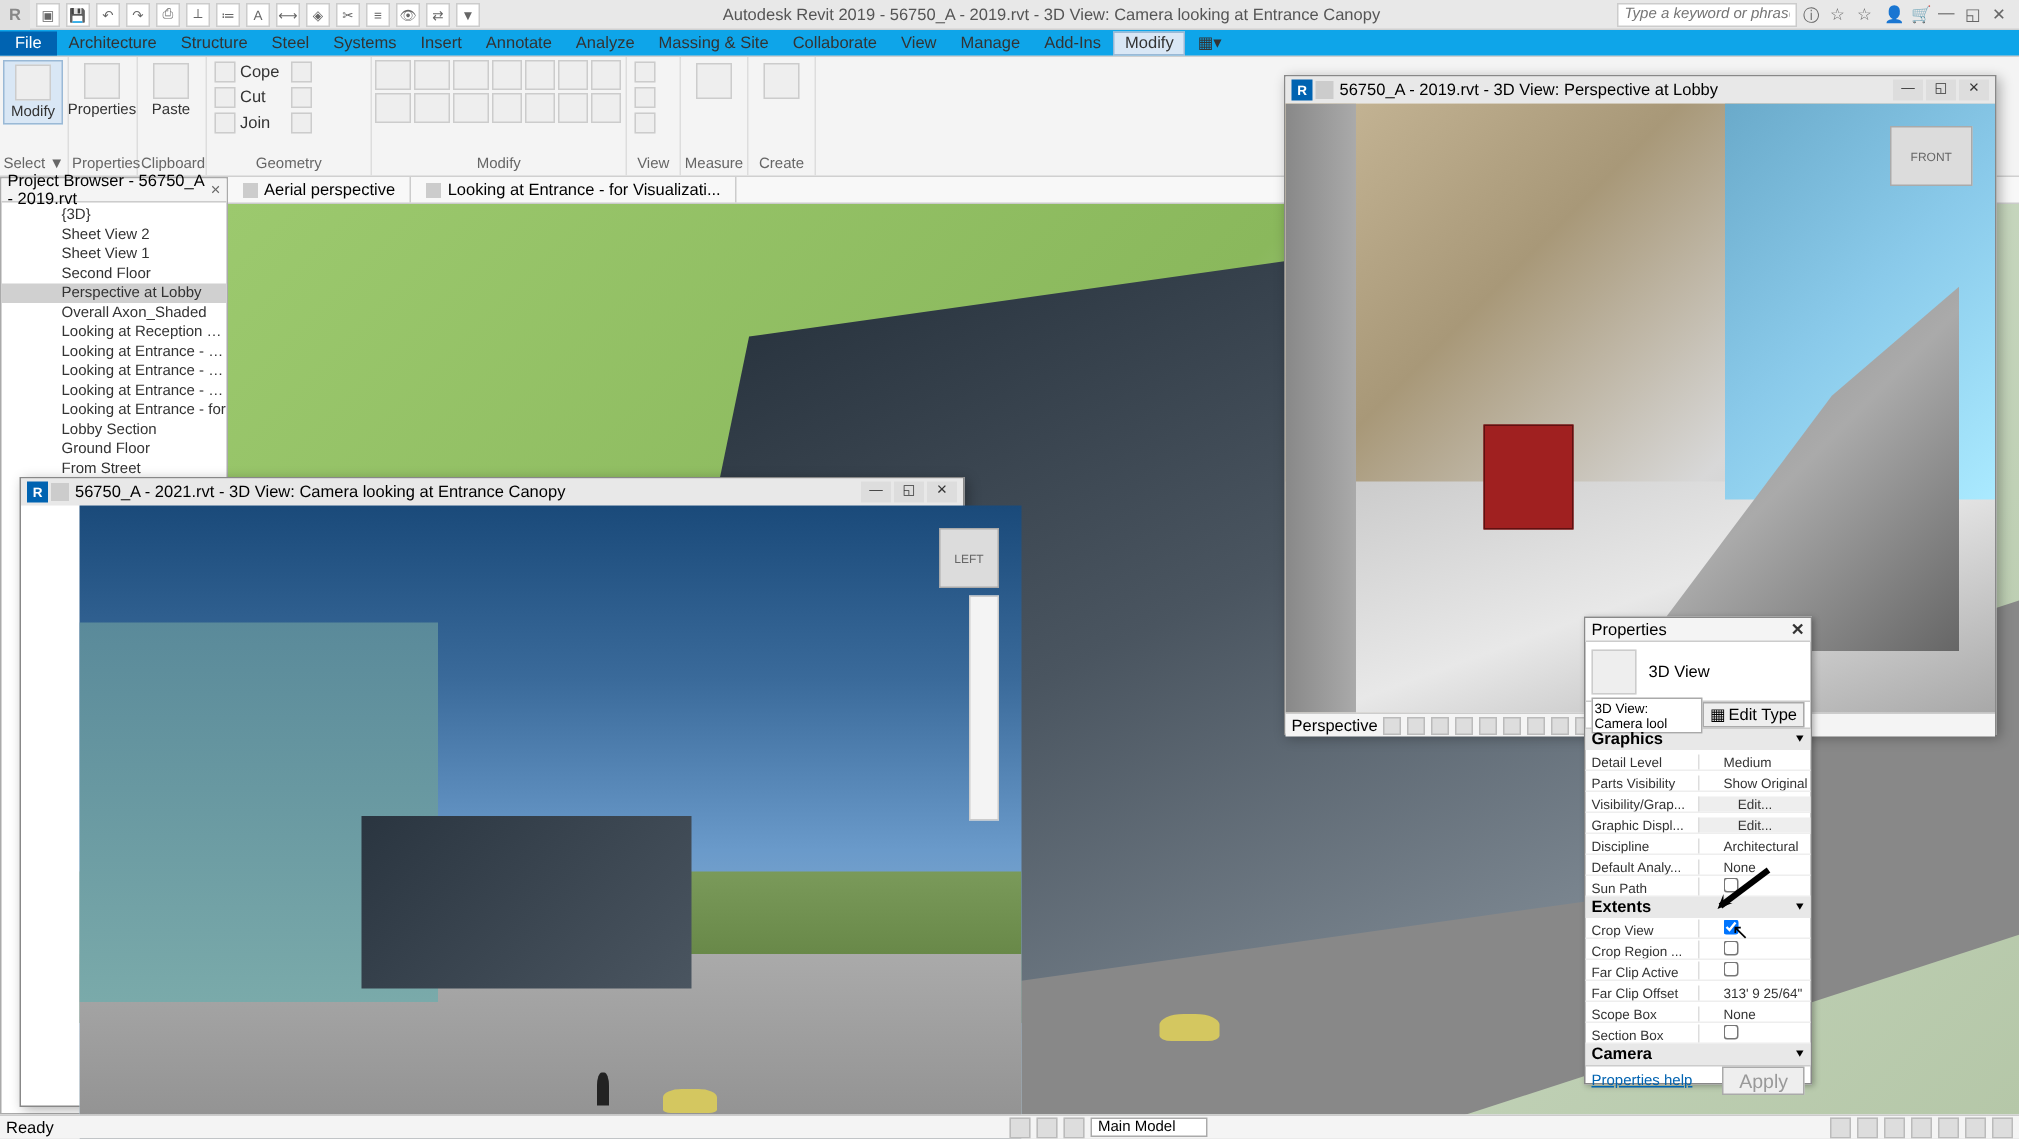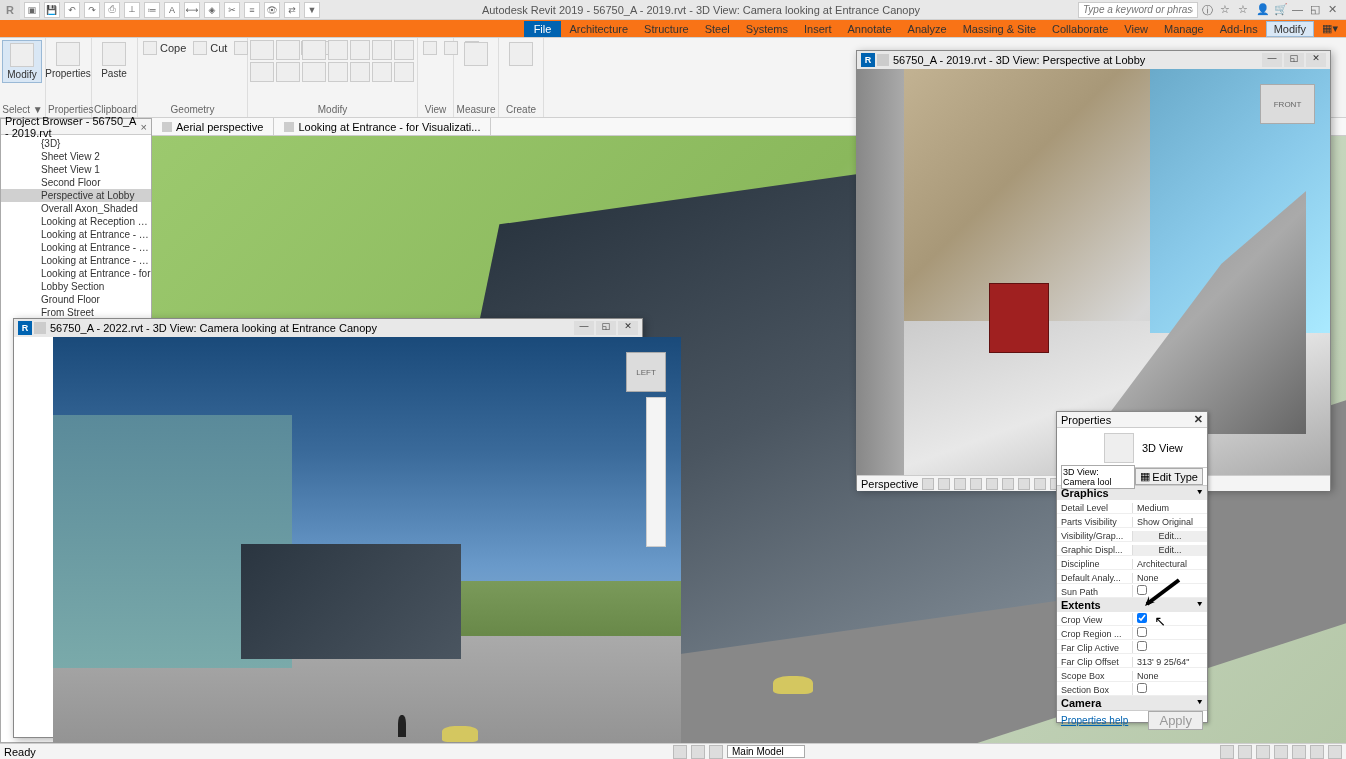--- a/index.html
+++ b/index.html
@@ -9,35 +9,35 @@
 .titlebar { height:20px; background:#e8e8e8; display:flex; align-items:center; border-bottom:1px solid #d0d0d0; }
 .titlebar .revit-icon { width:20px; height:20px; background:#e0e0e0; display:flex; align-items:center; justify-content:center; font-weight:bold; color:#888; }
 .qat { display:flex; gap:4px; padding:0 4px; }
 .qat-icon { width:16px; height:16px; background:#fff; border:1px solid #ccc; display:flex; align-items:center; justify-content:center; font-size:9px; color:#666; cursor:pointer; }
 .title-text { flex:1; text-align:center; font-size:11px; color:#555; }
 .search-box { width:120px; height:16px; border:1px solid #ccc; background:#fff; padding:0 4px; font-size:10px; font-style:italic; color:#999; }
 .title-right { display:flex; gap:4px; padding:0 4px; }
 .title-right .ico { width:14px; height:14px; font-size:11px; color:#666; cursor:pointer; }
 
 
-.menubar { height:18px; background:#f97316; display:flex; align-items:center; border-bottom:1px solid #d0d0d0;justify-content:flex-end; }
+.menubar { height:18px; background:#0ea5e9; display:flex; align-items:center; border-bottom:1px solid #d0d0d0; }
 .file-tab { background:#0063b1; color:#fff; padding:2px 10px; font-size:11px; cursor:pointer; }
 .menu-item { padding:2px 8px; font-size:11px; color:#333; cursor:pointer; }
 .menu-item.active { background:#d9e7f5; border:1px solid #9ab9d6; padding:1px 7px; }
 
 
 .ribbon { height:80px; background:#f4f4f4; border-bottom:1px solid #d0d0d0; display:flex; }
 .ribbon-panel { border-right:1px solid #ddd; display:flex; flex-direction:column; padding:2px; }
 .panel-body { flex:1; display:flex; gap:2px; align-items:flex-start; }
 .panel-label { text-align:center; font-size:10px; color:#666; }
 .big-btn { width:40px; display:flex; flex-direction:column; align-items:center; gap:2px; padding:2px; cursor:pointer; }
 .big-btn .ico { width:24px; height:24px; background:#eee; border:1px solid #ccc; }
 .big-btn .lbl { font-size:10px; color:#333; text-align:center; }
 .big-btn.selected { background:#d9e7f5; border:1px solid #9ab9d6; }
-.small-btn-col { display:flex; flex-direction:row; gap:1px; }
+.small-btn-col { display:flex; flex-direction:column; gap:1px; }
 .small-btn { display:flex; align-items:center; gap:3px; padding:1px 3px; cursor:pointer; font-size:10px; color:#333; }
 .small-btn .sic { width:14px; height:14px; background:#eee; border:1px solid #ccc; }
 .icon-grid { display:grid; grid-template-columns:repeat(4,20px); grid-auto-rows:20px; gap:2px; }
 .icon-grid .gi { background:#eee; border:1px solid #ccc; cursor:pointer; }
 
 
 .proj-browser { position:absolute; left:0; top:118px; width:152px; bottom:16px; background:#fff; border:1px solid #aaa; }
 .proj-browser .hdr { height:16px; background:#f4f4f4; border-bottom:1px solid #ccc; padding:0 4px; font-size:10px; display:flex; align-items:center; }
 .proj-browser .hdr .x { margin-left:auto; cursor:pointer; color:#666; }
 .tree { padding:2px 0; }
@@ -90,30 +90,30 @@
 .float-win2 .red-door { position:absolute; left:28%; bottom:30%; width:60px; height:70px; background:#a02020; border:1px solid #601010; }
 .float-win2 .stairs { position:absolute; right:5%; bottom:10%; width:45%; height:60%; background:linear-gradient(135deg,#888 0%,#aaa 50%,#666 100%); clip-path:polygon(0 100%,100% 100%,100% 0,60% 30%); }
 .float-win2 .nav-cube2 { position:absolute; right:15px; top:15px; width:55px; height:40px; background:#dcdcdc; border:1px solid #aaa; display:flex; align-items:center; justify-content:center; font-size:8px; color:#666; cursor:pointer; }
 .float-win2 .fw-status { height:16px; background:#f4f4f4; border-top:1px solid #ccc; display:flex; align-items:center; padding:0 4px; font-size:9px; gap:4px; }
 .float-win2 .fw-status .si { width:12px; height:12px; background:#ddd; border:1px solid #bbb; cursor:pointer; }
 
 
 .props { position:absolute; right:138px; top:411px; width:152px; height:312px; background:#fff; border:1px solid #888; box-shadow:1px 1px 4px rgba(0,0,0,0.3); }
 .props .phdr { height:16px; background:#f4f4f4; border-bottom:1px solid #ccc; display:flex; align-items:center; padding:0 4px; font-size:10px; }
 .props .phdr .x { margin-left:auto; cursor:pointer; font-weight:bold; color:#333; }
-.props .pcat { height:40px; display:flex; align-items:center; gap:8px; padding:4px; border-bottom:1px solid #ccc;margin-left:43px; }
+.props .pcat { height:40px; display:flex; align-items:center; gap:8px; padding:4px; border-bottom:1px solid #ccc; }
 .props .pcat .cic { width:30px; height:30px; background:#eee; border:1px solid #ccc; }
 .props .psel { height:18px; display:flex; align-items:center; gap:0; padding:0 4px; border-bottom:1px solid #ccc; }
 .props .psel .dd { flex:1; border:1px solid #aaa; font-size:9px; padding:1px; background:#fff; }
 .props .psel .etbtn { padding:1px 4px; border:1px solid #aaa; background:#eee; font-size:9px; cursor:pointer; display:flex; align-items:center; gap:2px; }
 .props .pgrp { background:#e8e8e8; font-size:10px; font-weight:bold; padding:1px 4px; display:flex; align-items:center; }
 .props .pgrp .exp { margin-left:auto; cursor:pointer; font-size:8px; }
 .props .prow { display:flex; border-bottom:1px solid #eee; height:14px;align-items:flex-end; }
 .props .prow .pk { width:50%; font-size:9px; padding:0 4px; color:#333; white-space:nowrap; overflow:hidden; }
-.props .prow .pv { width:50%; font-size:9px; padding:0 4px; color:#333; border-left:1px solid #ddd; white-space:nowrap; overflow:hidden; }
+.props .prow .pv { width:50%; font-size:9px; padding:0 16px; color:#333; border-left:1px solid #ddd; white-space:nowrap; overflow:hidden; }
 .props .prow .pv input[type=checkbox] { width:10px; height:10px; }
 .props .prow .pv.btn { text-align:center; background:#eee; cursor:pointer; }
 .props .pfoot { height:20px; border-top:1px solid #ccc; display:flex; align-items:center; padding:0 4px; }
 .props .pfoot .help { color:#0063b1; text-decoration:underline; font-size:10px; cursor:pointer; }
 .props .pfoot .apply { margin-left:auto; border:1px solid #aaa; background:#eee; padding:1px 10px; font-size:13px; cursor:pointer; color:#999; }
 .cursor-arrow { position:absolute; right:180px; top:613px; font-size:14px; color:#000; pointer-events:none; z-index:100; }
 .big-arrow { position:absolute; right:165px; top:578px; width:40px; height:30px; z-index:99; }
 .big-arrow svg { width:100%; height:100%; }
 
 
@@ -330,21 +330,21 @@
   <div class="road"></div>
   <div class="bldg"></div>
   <div class="car"></div>
   <div class="tree1"></div>
 </div>
 
 <div class="float-win1">
   <div class="fw-title">
     <div class="ric">R</div>
     <div class="cti"></div>
-    <span>56750_A - 2022.rvt - 3D View: Camera looking at Entrance Canopy</span>
+    <span>56750_A - 2021.rvt - 3D View: Camera looking at Entrance Canopy</span>
     <div class="wbtns">
       <div class="wbtn">—</div>
       <div class="wbtn">◱</div>
       <div class="wbtn">✕</div>
     </div>
   </div>
   <div class="fw-body">
     <div class="grass"></div>
     <div class="ground"></div>
     <div class="bldg1"></div>

